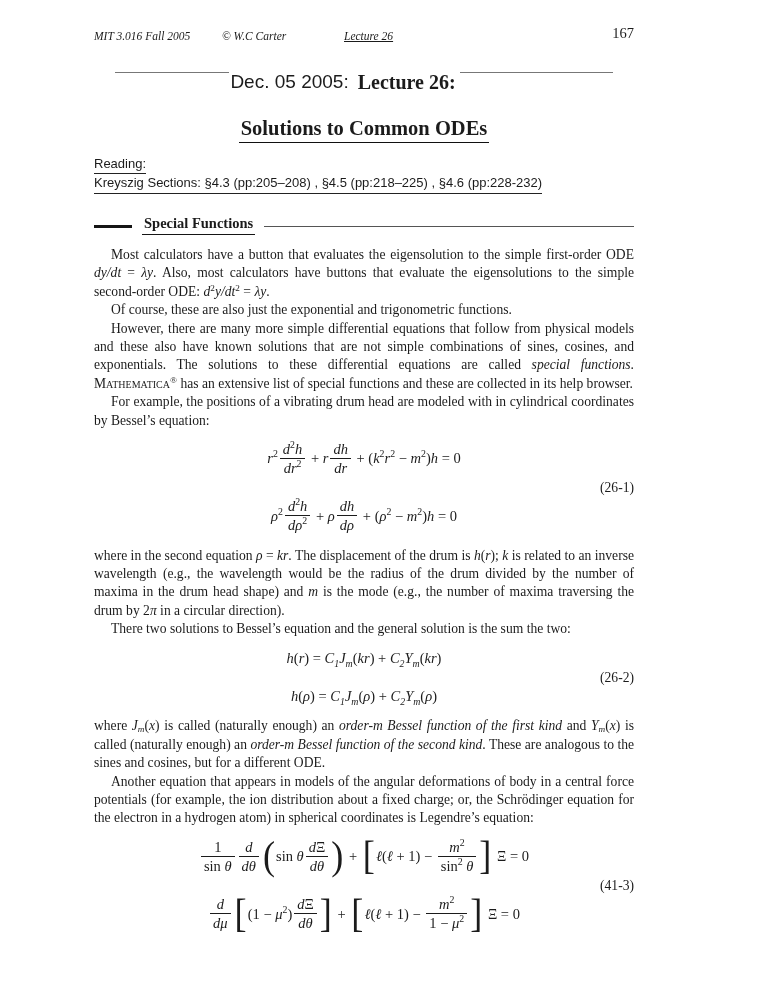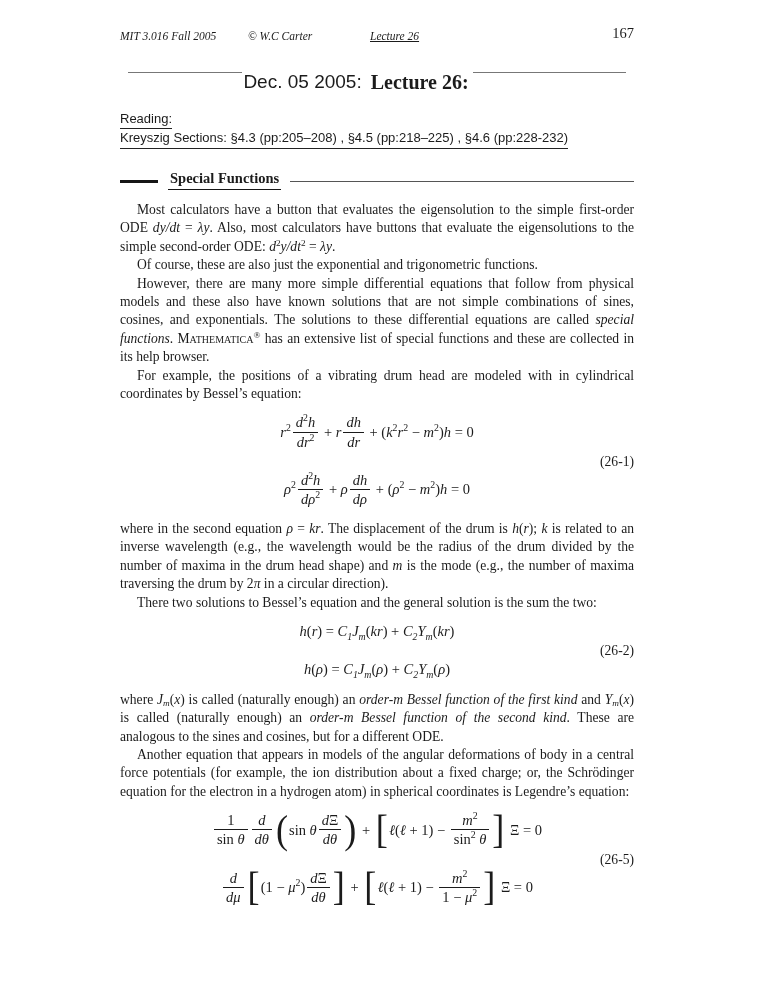--- a/index.html
+++ b/index.html
@@ -1,19 +1,19 @@
 <!DOCTYPE html>
 <html><head>
 <meta charset="utf-8">
 <style>
   html,body{margin:0;padding:0;background:#ffffff;}
   body{width:768px;height:994px;overflow:hidden;color:#1b1b1b;
        font-family:"Liberation Serif",serif;-webkit-font-smoothing:antialiased;}
   .page{position:relative;width:696px;height:994px;box-sizing:border-box;
-        padding:28px 62px 0 120px;}
+        padding:28px 62px 0 94px;}
 
   
   .pagehead{position:relative;height:18px;font-size:11.5px;}
   .course,.copy,.lechead{font-style:italic;position:absolute;top:2px;}
   .course{left:0;}
   .copy{left:128px;}
   .lechead{left:250px;text-decoration:underline;cursor:pointer;}
   .pagenum{position:absolute;right:0;top:-3px;font-size:14.5px;}
 
   
@@ -81,20 +81,23 @@
     <span class="pagenum">167</span>
   </div>
 
   <div class="titlerow">
     <div class="trule left"></div>
     <span class="titledate">Dec. 05 2005:</span>
     <span class="titlelec">Lecture 26:</span>
     <div class="trule right"></div>
   </div>
 
+  <div class="maintitle">
+    <span>Solutions to Common ODEs</span>
+  </div>
 
   <div class="reading">
     <div class="readlabel">
       <span>Reading:</span>
     </div>
     <div>
       <span class="readsecs">Kreyszig Sections:   §4.3 (pp:205–208) ,  §4.5 (pp:218–225) ,  §4.6 (pp:228-232)</span>
     </div>
   </div>
 
@@ -200,17 +203,17 @@
             <span class="mr"> Ξ = 0</span>
           </div>
           <div class="eqline">
             <span class="frac"><span class="fn"><span class="mi">d</span></span><span class="fd"><span class="mi">dμ</span></span></span>
             <span class="grp"><span class="bigd">[</span><span class="ginner"><span class="mr">(1 − </span><span class="mi">μ<sup>2</sup></span><span class="mr">)</span><span class="frac"><span class="fn"><span class="mi">d</span><span class="mr">Ξ</span></span><span class="fd"><span class="mi">dθ</span></span></span></span><span class="bigd">]</span></span>
             <span class="mr"> + </span>
             <span class="grp"><span class="bigd">[</span><span class="ginner"><span class="mi">ℓ</span><span class="mr">(</span><span class="mi">ℓ</span><span class="mr"> + 1) − </span><span class="frac"><span class="fn"><span class="mi">m<sup>2</sup></span></span><span class="fd"><span class="mr">1 − </span><span class="mi">μ<sup>2</sup></span></span></span></span><span class="bigd">]</span></span>
             <span class="mr"> Ξ = 0</span>
           </div>
         </div>
-      <span class="eqtag">(26-5)</span>
+      <span class="eqtag">(41-3)</span>
     </div>
   </div>
 
 </div>
 
 </body></html>

